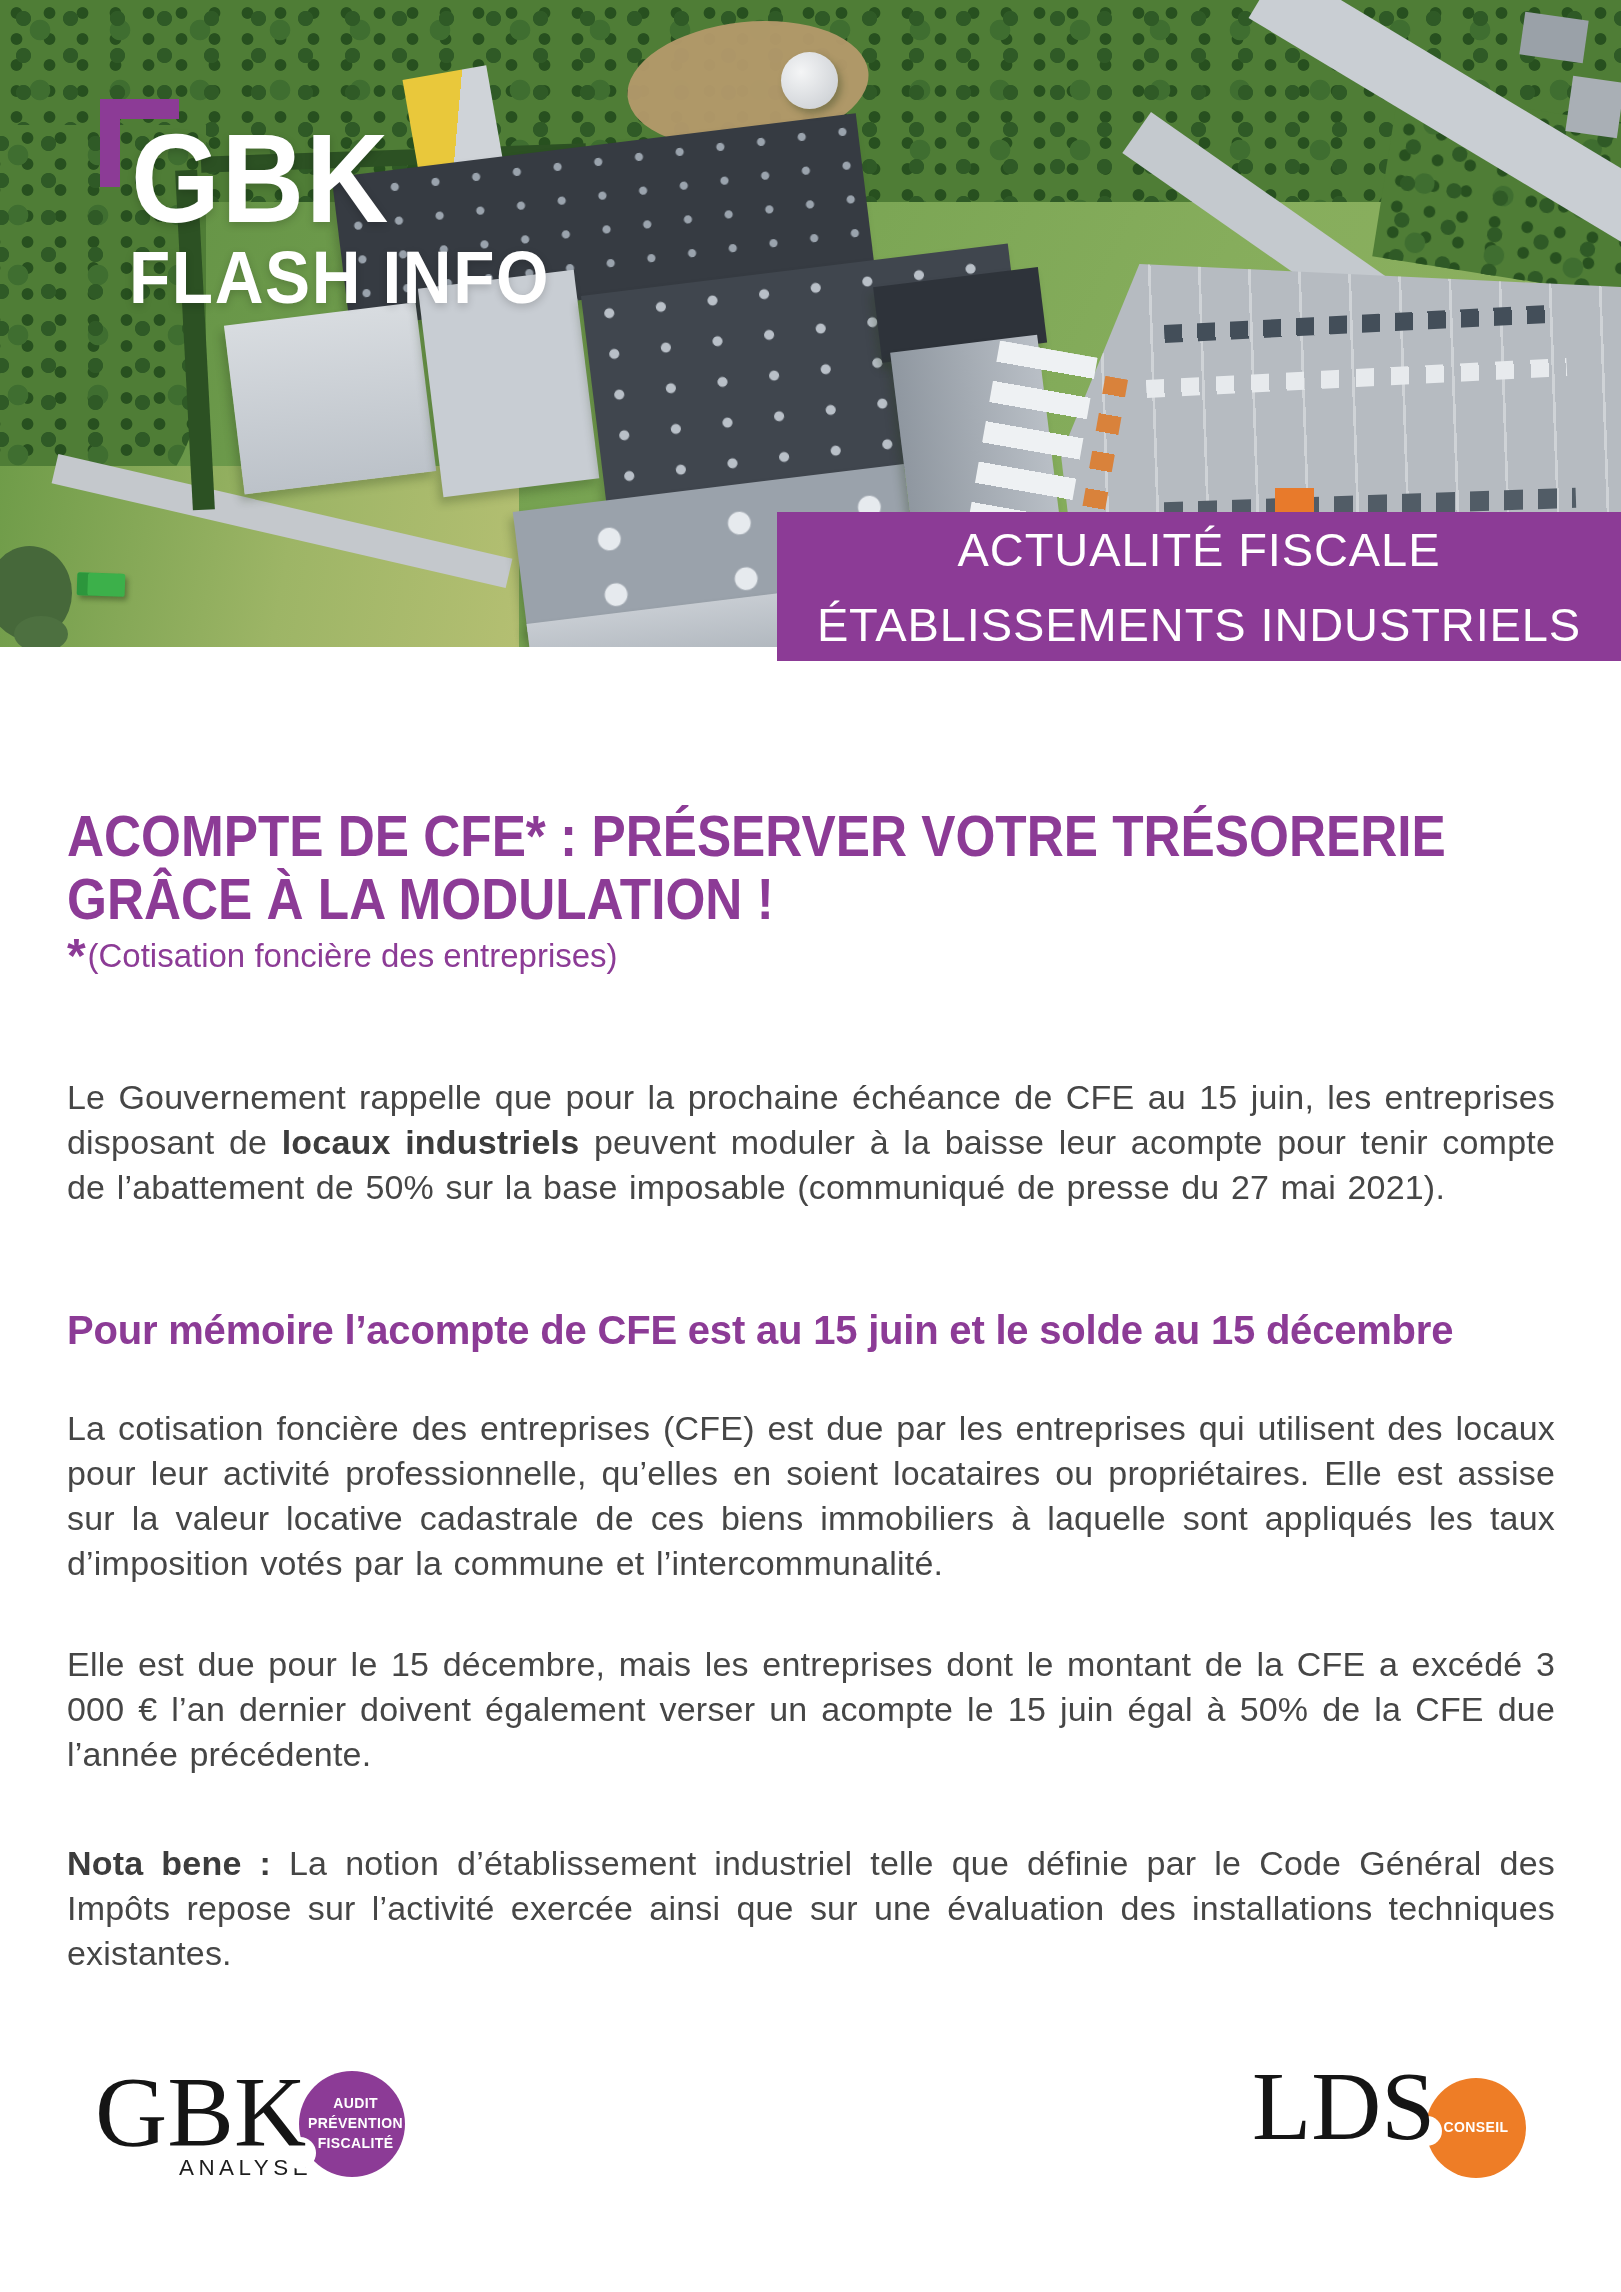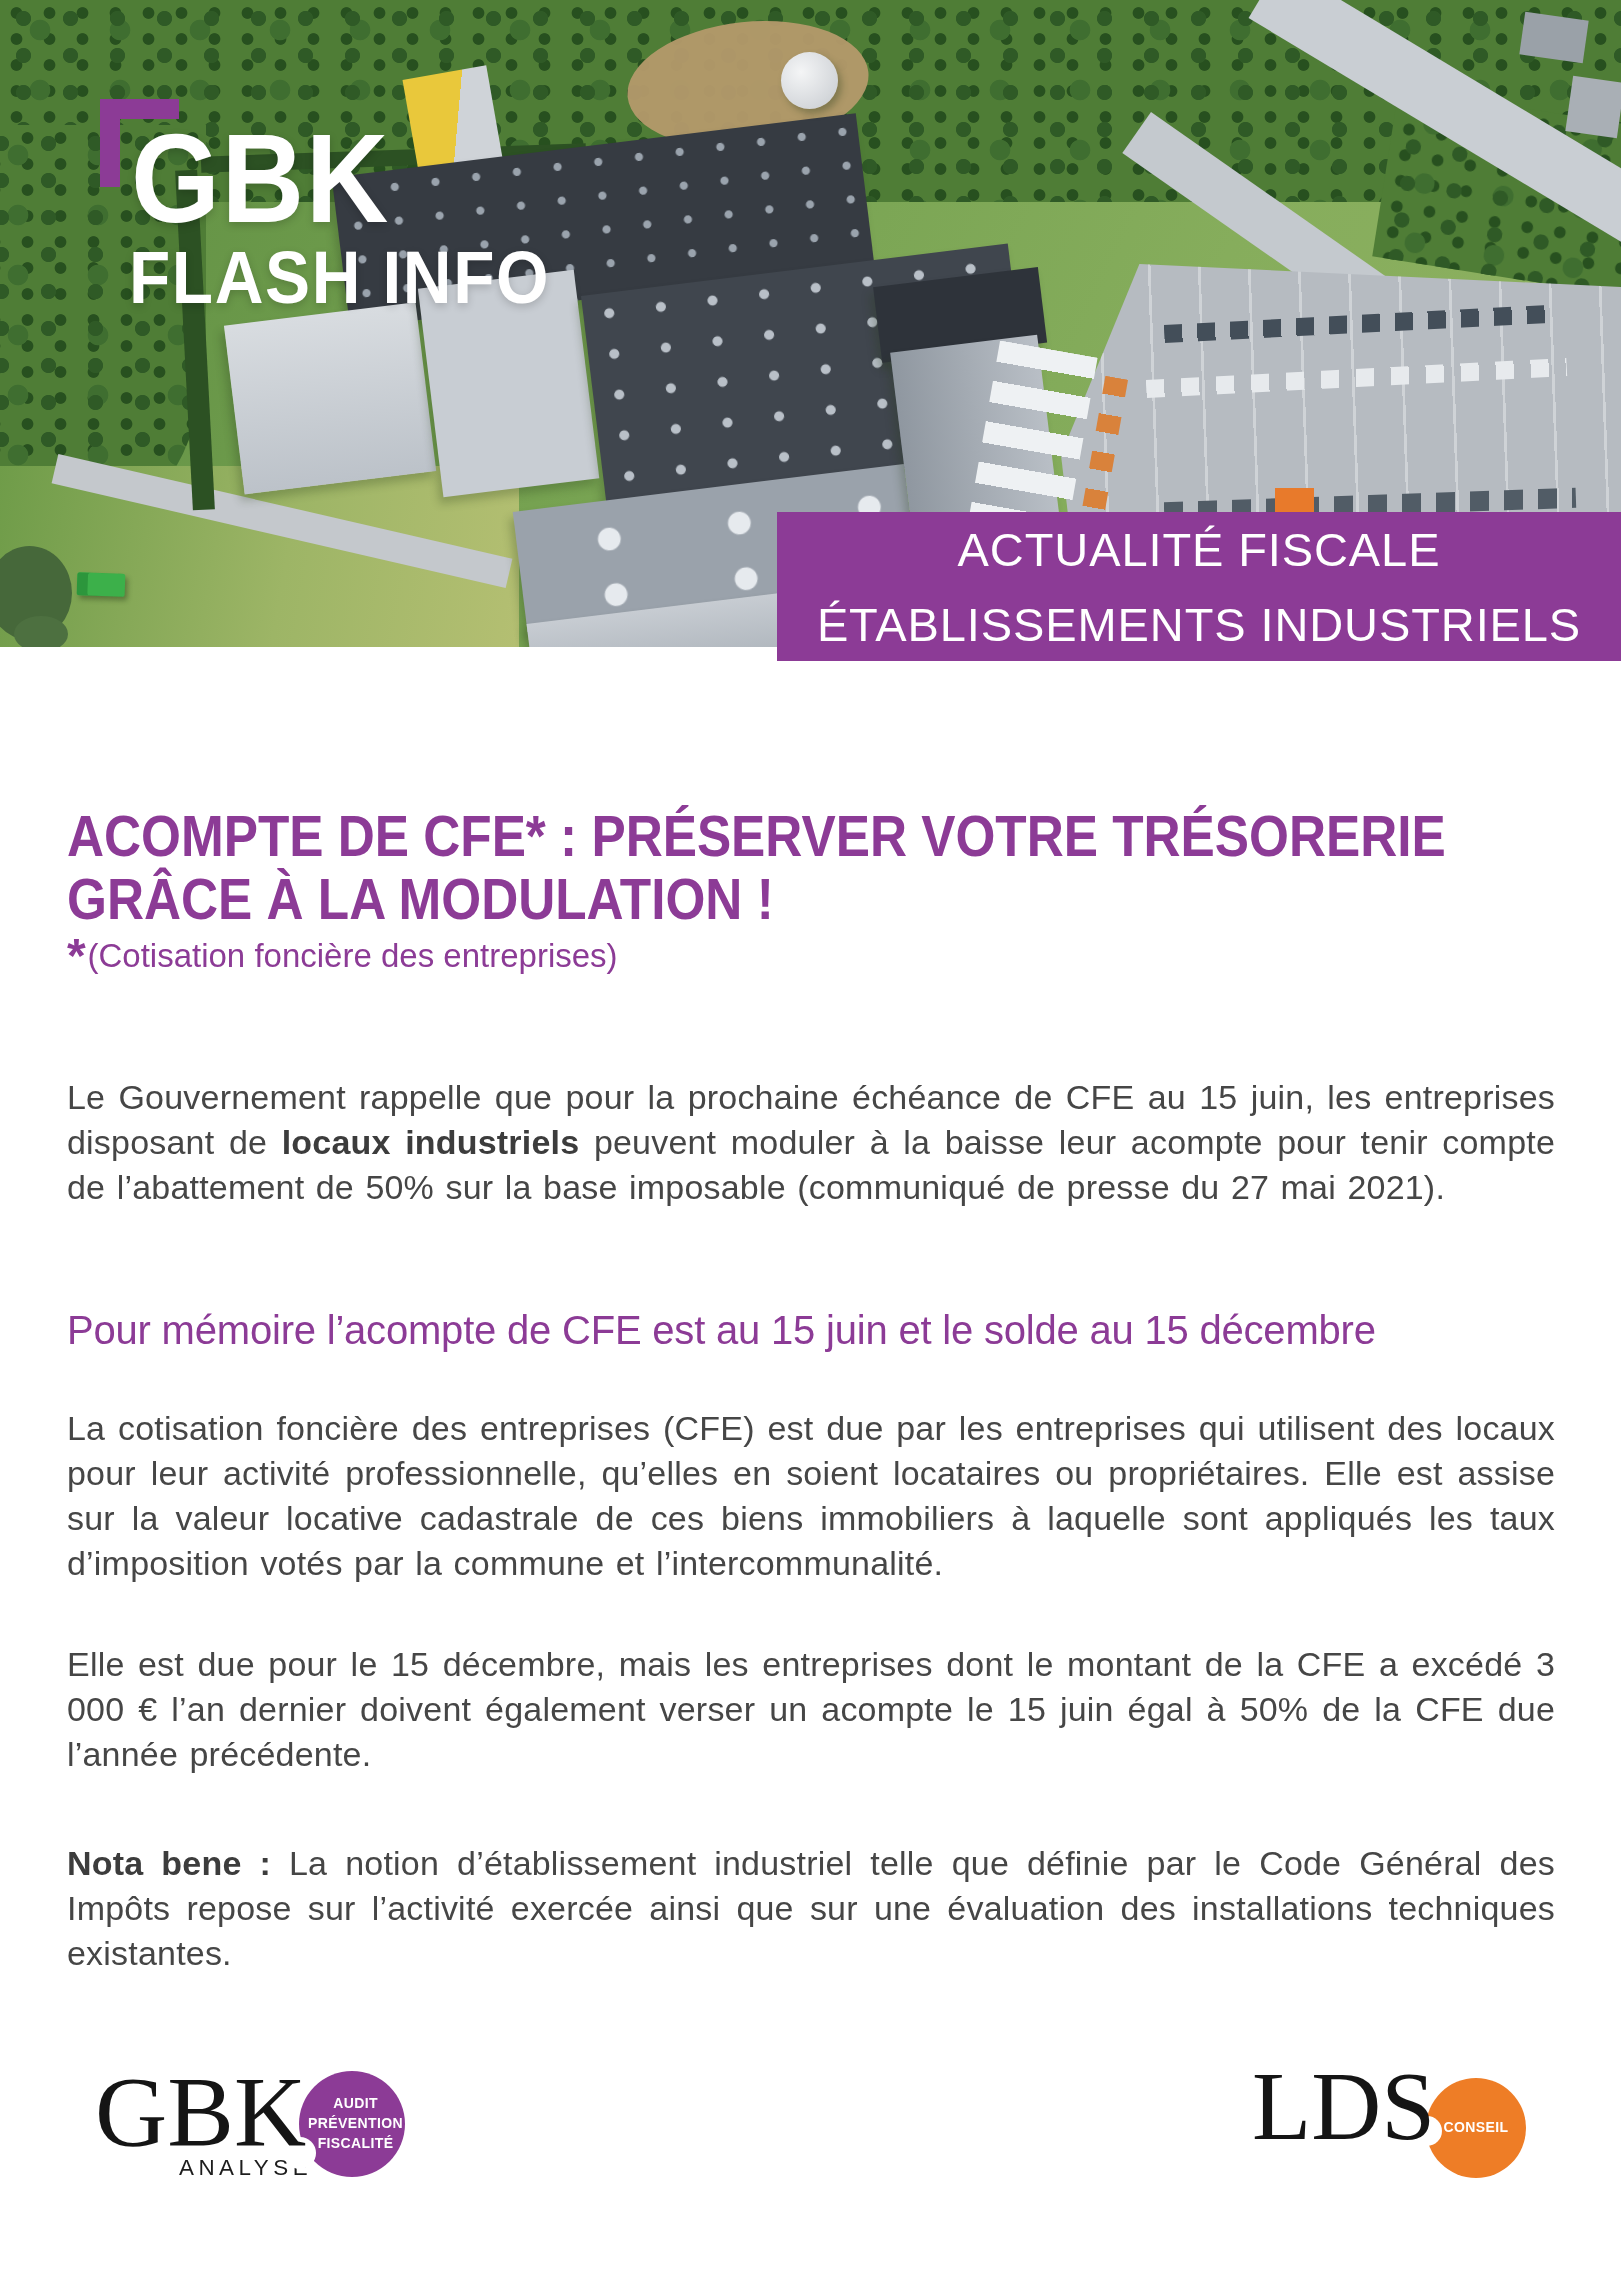--- a/index.html
+++ b/index.html
@@ -94,21 +94,21 @@
   .title{position:absolute;left:67px;top:805px;margin:0;color:#8C3B96;font-size:57px;line-height:63px;
      font-weight:700;letter-spacing:0;transform:scaleX(.9);transform-origin:left top;white-space:nowrap;}
   .subtitle{position:absolute;left:67px;top:928px;color:#8C3B96;font-size:33px;font-weight:400;text-align:center;}
   .subtitle .star{font-size:48px;font-weight:700;vertical-align:-5.4px;margin-right:1.8px;}
   .body{position:absolute;left:67px;width:1488px;margin:0;color:#464646;font-size:34px;
      line-height:45px;text-align:justify;letter-spacing:0.2px;word-spacing:1.8px;}
   .body strong{font-weight:700;color:#3c3c3c;}
   .p1{top:1075px;} .p2{top:1406px;} .p3{top:1642px;} .p4{top:1841px;}
   .nb{color:#8C3B96;font-weight:700;}
   .subhead{position:absolute;left:67px;top:1308px;margin:0;color:#8C3B96;font-size:40px;
-     font-weight:400;letter-spacing:-0.2px;white-space:nowrap;}
+     font-weight:700;letter-spacing:-0.2px;white-space:nowrap;}
 
   
   .logo-word{position:absolute;font-family:"Liberation Serif",serif;color:#151515;line-height:1;z-index:2;}
   .gbk-word{left:95px;top:2062px;font-size:100px;}
   .gbk-sub{position:absolute;left:179px;top:2155px;font-size:22.4px;letter-spacing:4.5px;color:#1d1d1d;}
   .lds-word{left:1252px;top:2058px;font-size:97px;}
   .badge{position:absolute;border-radius:50%;display:flex;flex-direction:column;align-items:center;
      justify-content:center;row-gap:2.7px;z-index:1;}
   .badge::before{content:"";position:absolute;background:#fff;border-radius:50%;}
   .badge span{color:#fff;font-size:14px;font-weight:700;letter-spacing:0.4px;line-height:1.25;}

